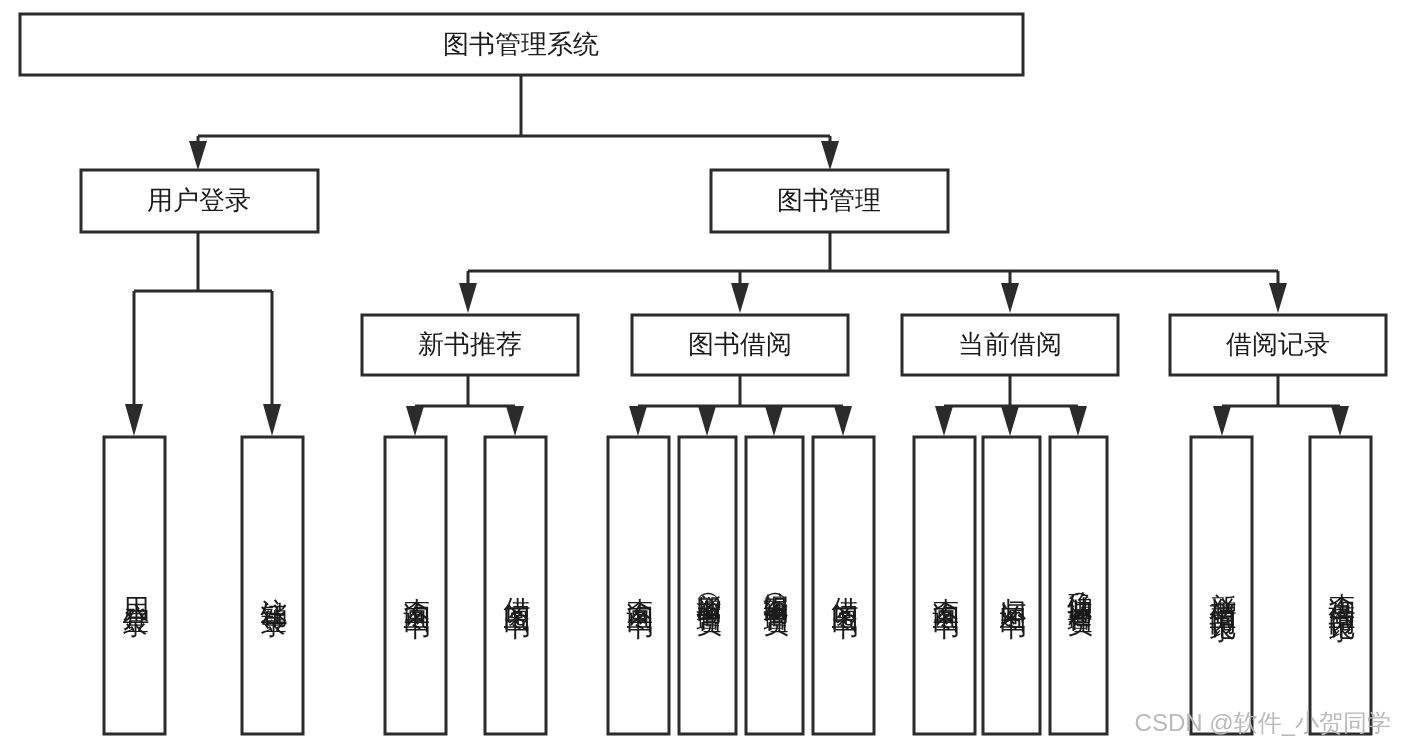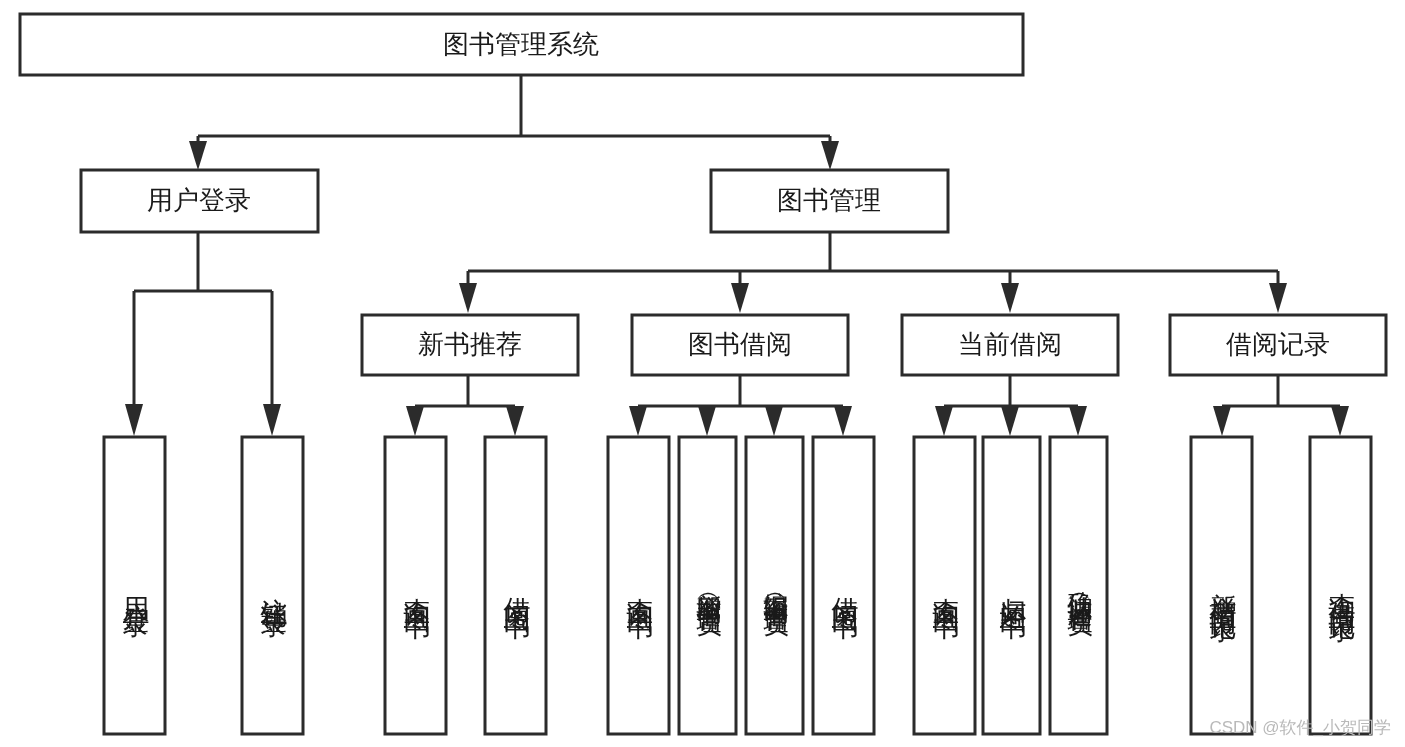--- a/index.html
+++ b/index.html
@@ -58,21 +58,21 @@
     fill: none;
   }
   .arrow-head {
     fill: #2b2b2b;
     stroke: none;
   }
   .watermark {
     position: absolute;
     right: 14px;
     bottom: 8px;
-    font-size: 17px;
+    font-size: 24px;
     color: #b9b9b9;
     font-family: "Liberation Sans", "DejaVu Sans", sans-serif;
     white-space: nowrap;
     user-select: none;
   }
 </style>
 </head>
 <body>
 
 <div id="diagram-root">

